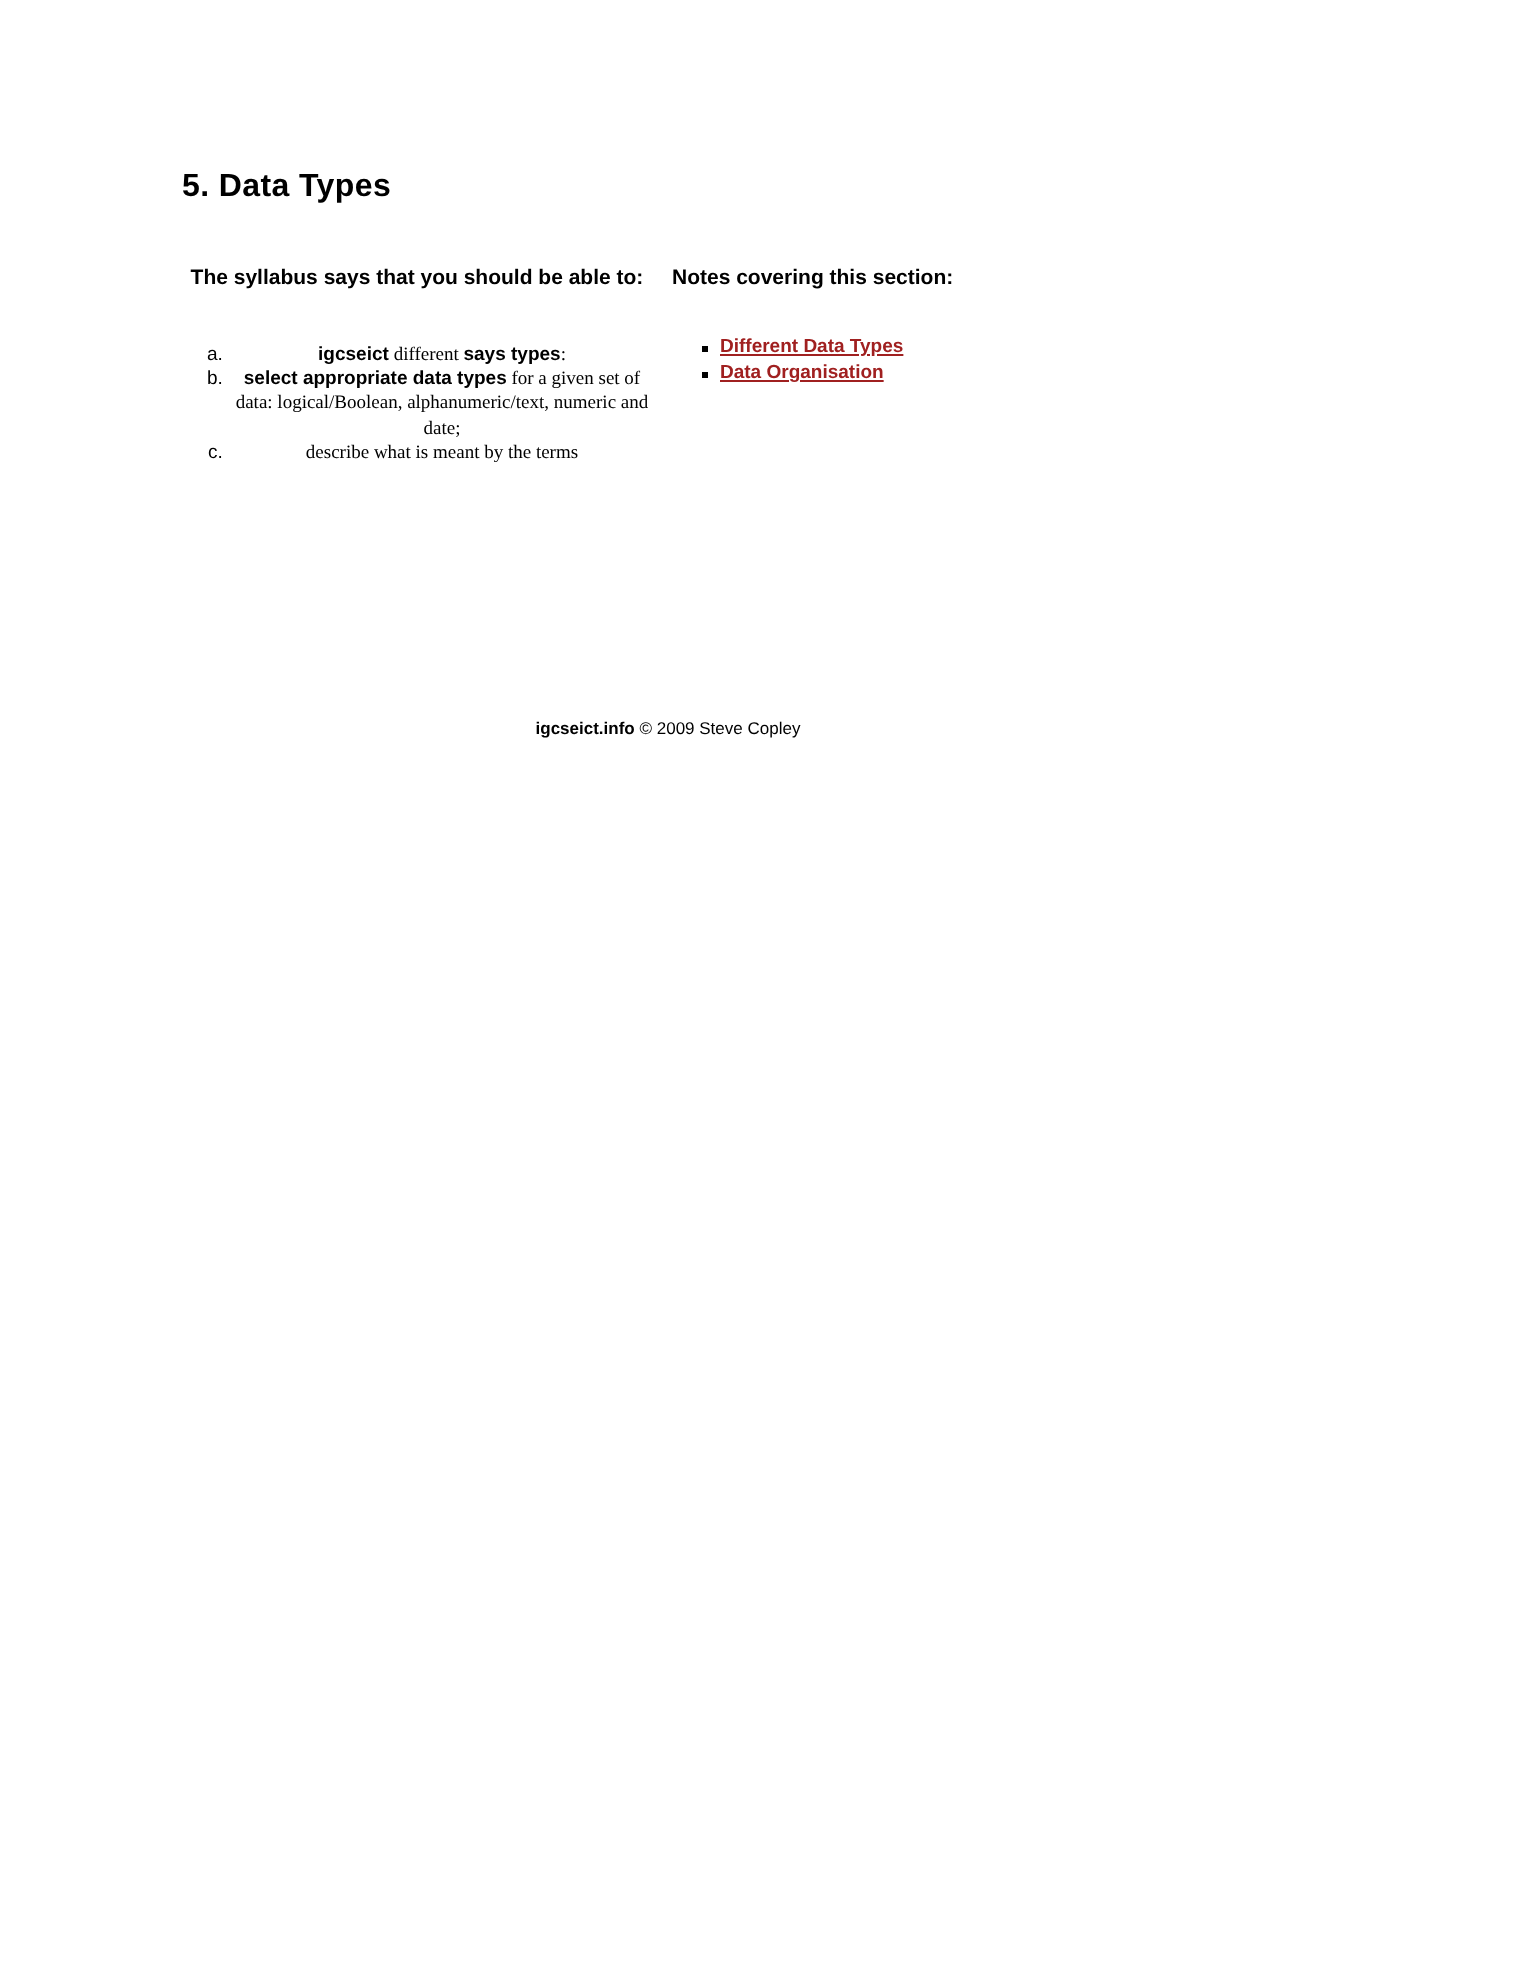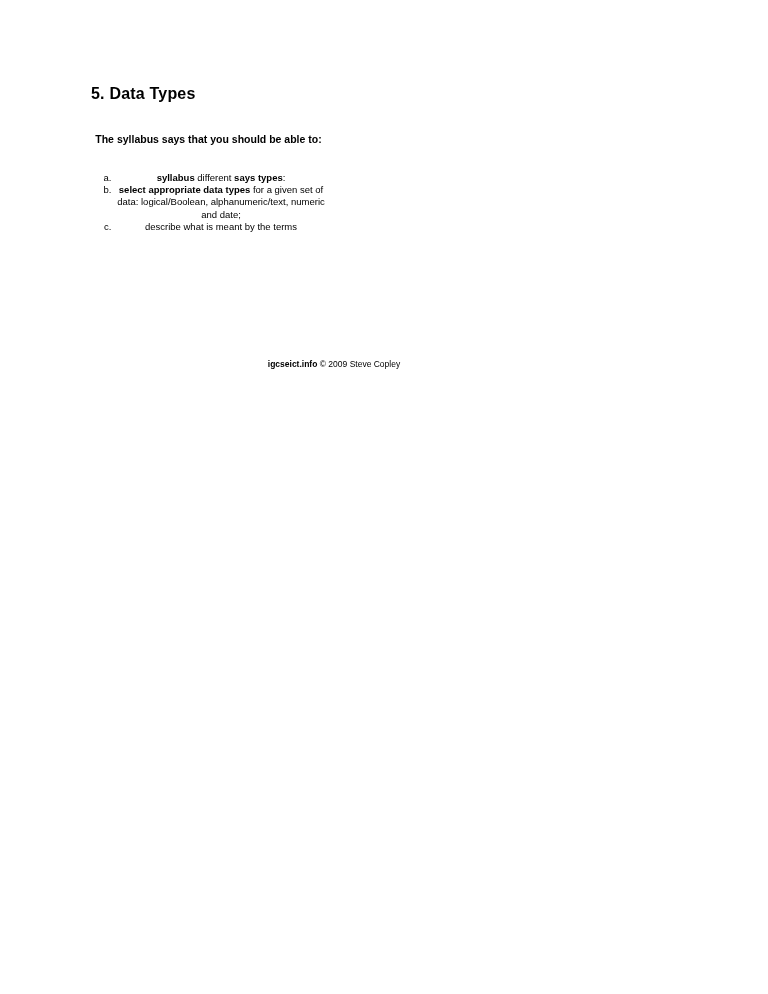--- a/index.html
+++ b/index.html
@@ -77,21 +77,21 @@
   ul.sub > li:before {
     content: "";
     position: absolute;
     left: 0;
     top: 5px;
     width: 2px;
     height: 2px;
     background: #000;
   }
   b { font-weight: bold; }
-  .norm { font-weight: normal; }
+  .norm { font-weight: normal; font-family: Liberation Serif, serif; }
 
   ul.notes {
     margin: 22px 0 0 0;
     padding-left: 16px;
     list-style: none;
     font-size: 9.5px;
     line-height: 12.5px;
   }
   ul.notes > li {
     position: relative;
@@ -129,31 +129,42 @@
 
 <div class="page">
 
   <h1 class="page-title">5. Data Types</h1>
 
   <div class="col-left">
     <div class="col-heading">The syllabus says that you should be able to:</div>
 
     <ol class="syllabus">
       <li>
-        <span class="li-text"><b>syllabus</b><span class="norm"> different </span><b>says types</b><span class="norm">:</span></span>
+        <span class="li-text"><b>igcseict</b><span class="norm"> different </span><b>says types</b><span class="norm">:</span></span>
       </li>
 
       <li>
         <span class="li-text"><b>select appropriate data types</b><span class="norm"> for a given set of data: logical/Boolean, alphanumeric/text, numeric and date;</span></span>
       </li>
 
       <li>
         <span class="li-text norm">describe what is meant by the terms</span>
       </li>
     </ol>
   </div>
 
+  <div class="col-right">
+    <div class="col-heading">Notes covering this section:</div>
+    <ul class="notes">
+      <li>
+        <a href="#">Different Data Types</a>
+      </li>
+      <li>
+        <a href="#">Data Organisation</a>
+      </li>
+    </ul>
+  </div>
 
   <div class="footer">
     <b>igcseict.info</b><span> © 2009 Steve Copley</span>
   </div>
 
 </div>
 
 </body></html>

